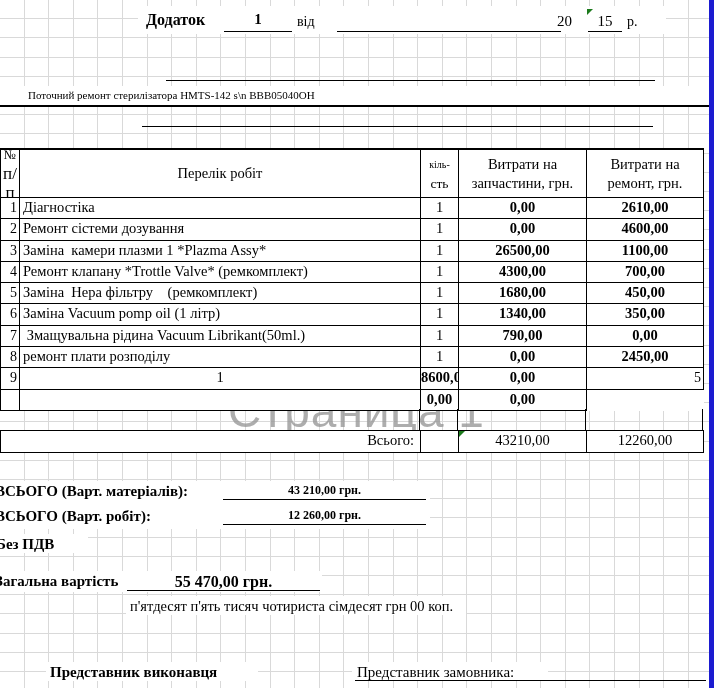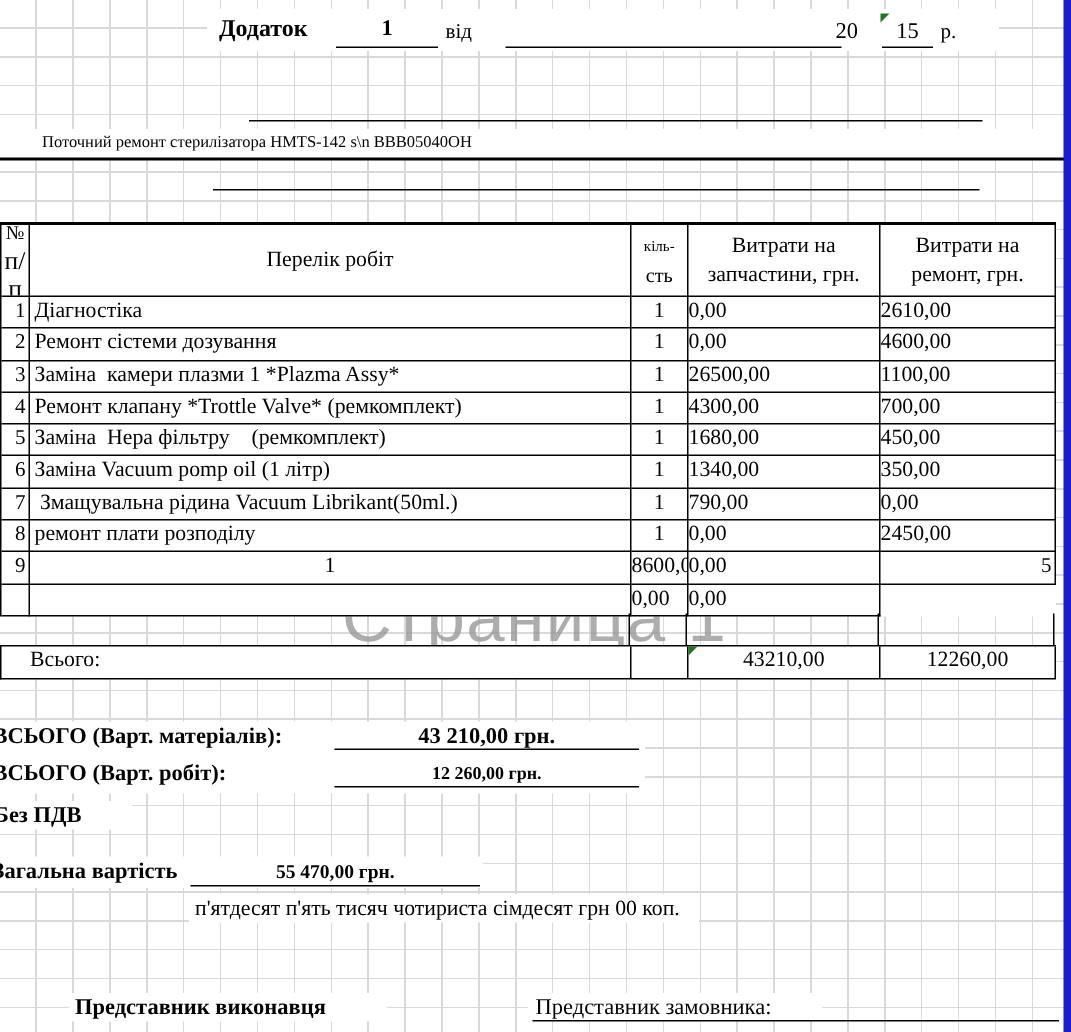--- a/index.html
+++ b/index.html
@@ -23,21 +23,21 @@
     border-left:1px solid #000;border-top:2px solid #000;z-index:2;
     display:grid;grid-template-columns:19px 401px 38px 128px 117px;
     grid-template-rows:48px repeat(10,21.3px);}
   #works-table .cell{box-sizing:border-box;border-right:1px solid #000;border-bottom:1px solid #000;
     font-size:14.5px;line-height:19px;overflow:hidden;}
   #works-table .hdr{display:flex;flex-direction:column;align-items:center;justify-content:center;
     font-size:14.5px;line-height:19px;text-align:center;}
   #works-table .num{text-align:right;padding-right:2px;font-size:14px;}
   #works-table .desc{padding-left:3px;white-space:pre;}
   #works-table .qty{text-align:center;}
-  #works-table .parts,#works-table .repair{text-align:left;}
+  #works-table .parts,#works-table .repair{text-align:center;font-weight:bold;}
   
   .tv{position:absolute;top:409px;height:21px;width:0;border-left:1px solid #000;z-index:2;}
   
   #total-row{position:absolute;left:0;top:430px;width:703px;height:21px;background:#fff;
     border-top:1px solid #000;border-bottom:1px solid #000;border-left:1px solid #000;z-index:2;
     display:grid;grid-template-columns:19px 401px 38px 128px 117px;}
   #total-row .cell{box-sizing:border-box;border-right:1px solid #000;font-size:14.5px;line-height:19px;position:relative;}
   
   .flag{position:absolute;width:0;height:0;border-top:6px solid #1c7a1c;border-right:6px solid transparent;z-index:4;}
   
@@ -148,39 +148,39 @@
       <div class="cell repair">0,00</div>
     </div>
 
   <div class="tv" style="left:419px"></div>
   <div class="tv" style="left:457px"></div>
   <div class="tv" style="left:585px"></div>
   <div class="tv" style="left:702px"></div>
 
   <div id="total-row">
     <div class="cell" style="border-right:none"></div>
-    <div class="cell" style="padding-right:6px;border-right:1px solid #000">Всього:</div>
+    <div class="cell" style="text-align:right;padding-right:6px;border-right:1px solid #000">Всього:</div>
     <div class="cell"></div>
     <div class="cell center">43210,00</div>
     <div class="cell center">12260,00</div>
   </div>
   <div class="flag" style="left:459px;top:431px"></div>
 
   <div class="txt b" style="left:-5px;top:483px;font-size:15px">ВСЬОГО (Варт. матеріалів):</div>
-  <div class="txt b center" style="left:223px;top:483px;width:203px;font-size:15px">43 210,00 грн.</div>
+  <div class="txt b center" style="left:223px;top:483px;width:203px;font-size:12px">43 210,00 грн.</div>
   <div class="underline-seg" style="left:223px;top:499px;width:203px"></div>
 
   <div class="txt b" style="left:-5px;top:508px;font-size:15px">ВСЬОГО (Варт. робіт):</div>
   <div class="txt b center" style="left:223px;top:508px;width:203px;font-size:12px">12 260,00 грн.</div>
   <div class="underline-seg" style="left:223px;top:524px;width:203px"></div>
 
   <div class="txt b" style="left:-4px;top:536px;font-size:15px">Без ПДВ</div>
 
   <div class="txt b" style="left:-5px;top:573px;font-size:15px">Загальна вартість</div>
-  <div class="txt b center" style="left:127px;top:573px;width:193px;font-size:13px">55 470,00 грн.</div>
+  <div class="txt b center" style="left:127px;top:573px;width:193px;font-size:16px">55 470,00 грн.</div>
   <div class="underline-seg" style="left:127px;top:590px;width:193px"></div>
 
   <div class="txt" style="left:130px;top:598px;font-size:14.5px">п'ятдесят п'ять тисяч чотириста сімдесят грн 00 коп.</div>
 
   <div class="txt b" style="left:50px;top:664px;font-size:15px">Представник виконавця</div>
   <div class="txt" style="left:357px;top:664px;font-size:15px">Представник замовника:</div>
   <div class="underline-seg" style="left:355px;top:680px;width:351px"></div>
 
   <div id="page-boundary"></div>
 

